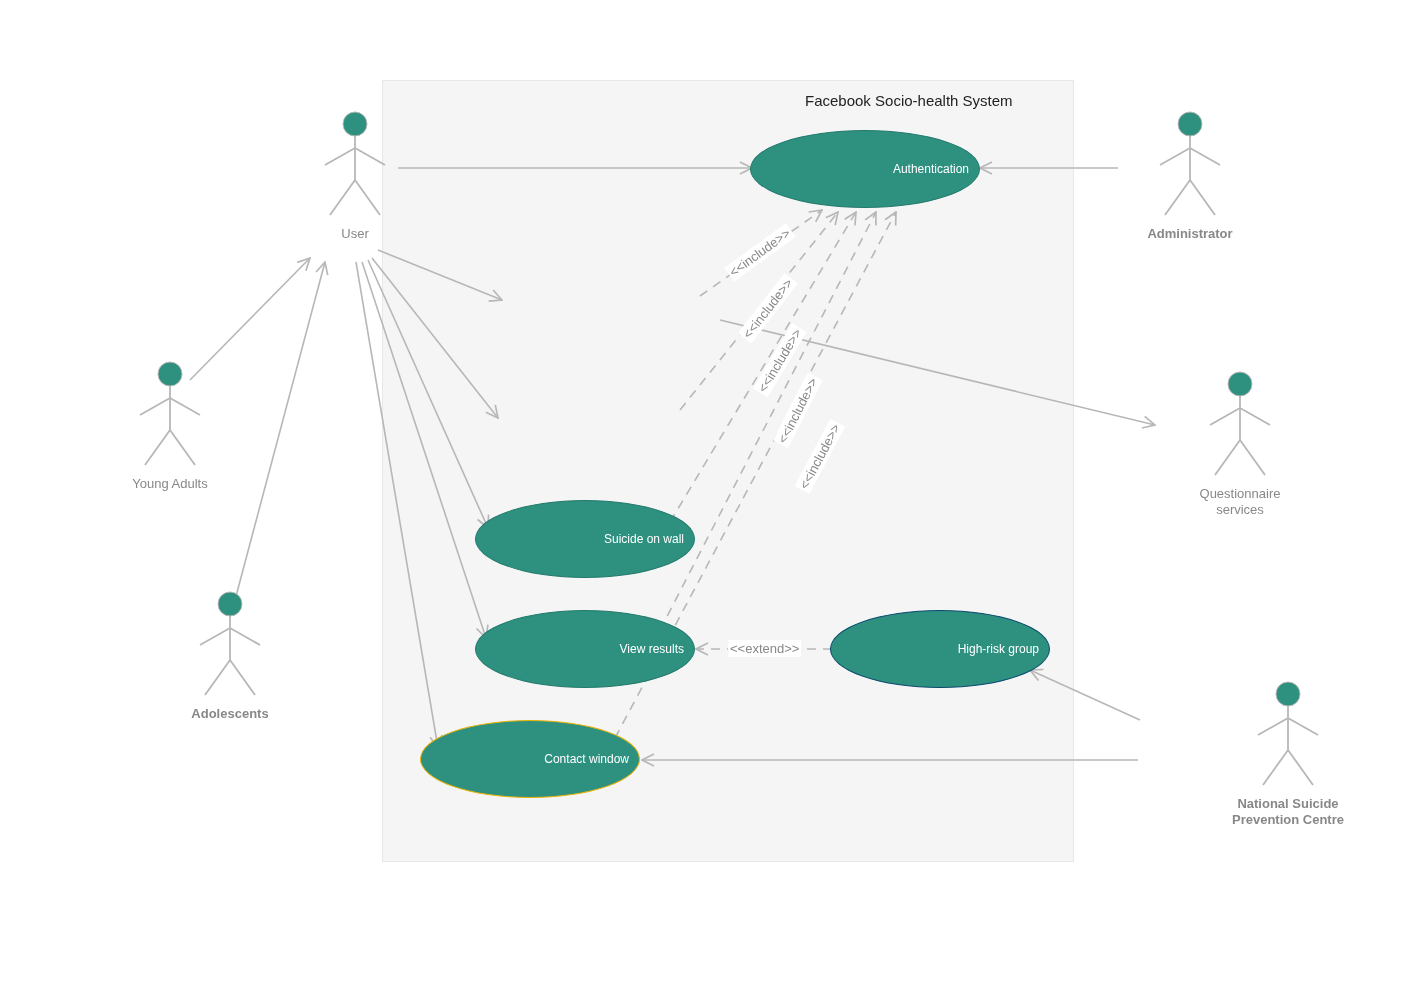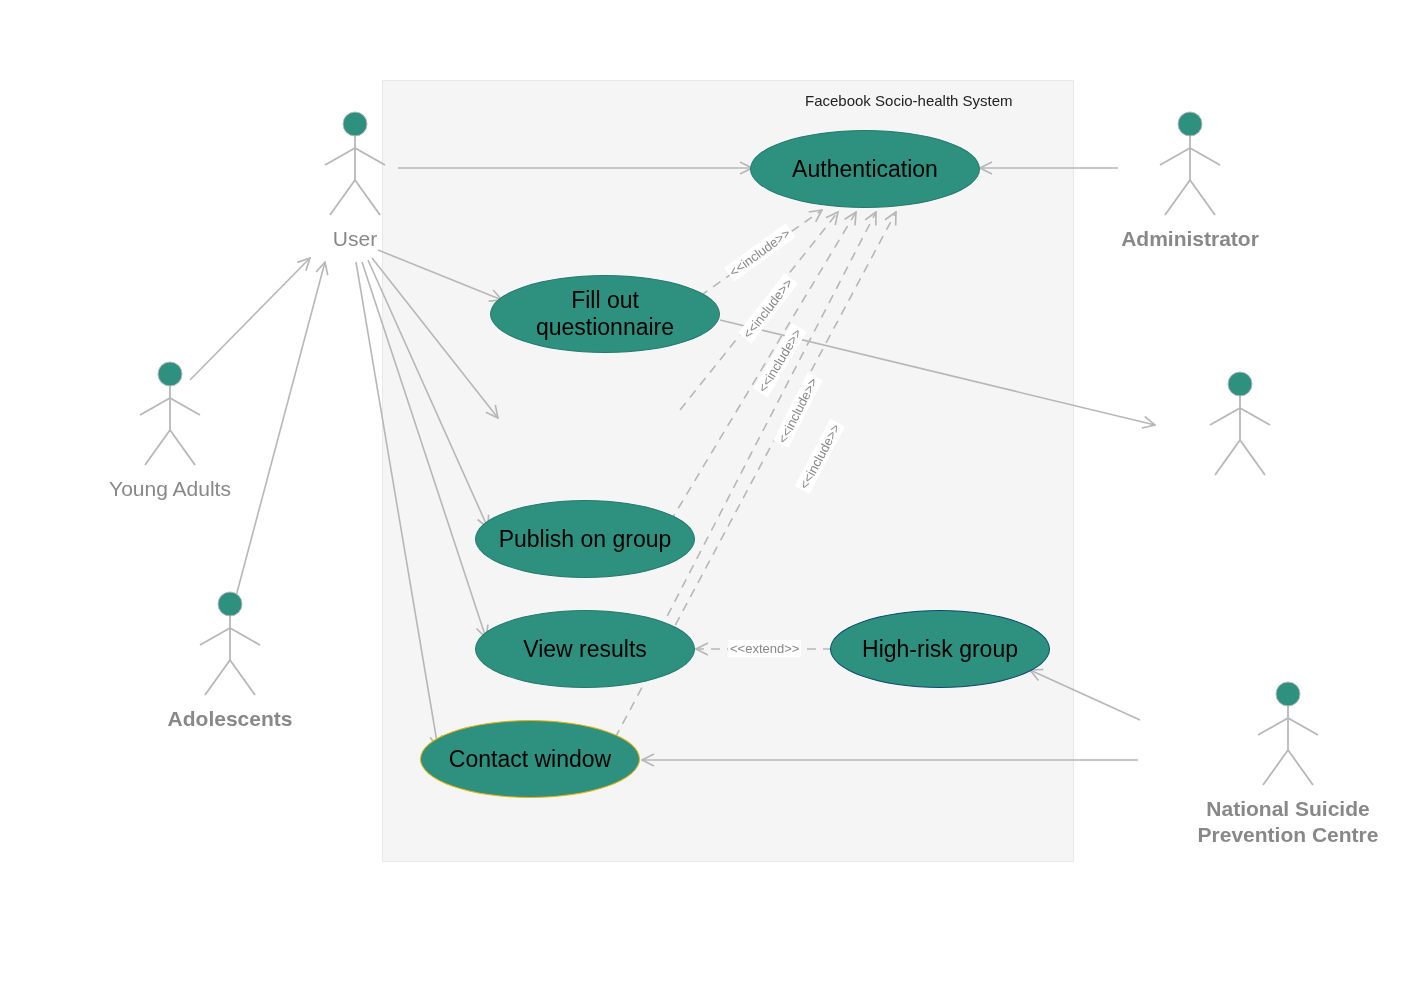--- a/index.html
+++ b/index.html
@@ -25,32 +25,32 @@
     color: #222;
   }
   .actor {
     position: absolute;
     text-align: center;
   }
   .actor svg { display: block; margin: 0 auto; }
   .actor-label {
     margin-top: 6px;
     color: #888;
-    font-size: 21px;
+    font-size: 13px;
     line-height: 1.25;
     white-space: pre-line;
   }
   .usecase {
     position: absolute;
     border-radius: 50%;
     display: flex;
     align-items: center;
-    justify-content: center;
-    color: #000000;
-    font-size: 23px;
+    justify-content: flex-end;
+    color: #ffffff;
+    font-size: 12px;
     text-align: center;
     padding: 0 10px;
     box-sizing: border-box;
   }
   .rel-label {
     position: absolute;
     font-size: 13px;
     color: #888;
     background: #fff;
     padding: 1px 2px;
@@ -111,25 +111,22 @@
   <div class="rel-label" style="left:722px;top:244px;transform:rotate(-36deg);">&lt;&lt;include&gt;&gt;</div>
   <div class="rel-label" style="left:730px;top:300px;transform:rotate(-52deg);">&lt;&lt;include&gt;&gt;</div>
   <div class="rel-label" style="left:742px;top:352px;transform:rotate(-59deg);">&lt;&lt;include&gt;&gt;</div>
   <div class="rel-label" style="left:760px;top:402px;transform:rotate(-63deg);">&lt;&lt;include&gt;&gt;</div>
   <div class="rel-label" style="left:782px;top:448px;transform:rotate(-62deg);">&lt;&lt;include&gt;&gt;</div>
   <div class="rel-label" style="left:728px;top:640px;">&lt;&lt;extend&gt;&gt;</div>
 
   <div class="usecase" style="left:750px;top:130px;width:230px;height:78px;background:#2e9180;border:1px solid #237a6c;">
     <span>Authentication</span>
   </div>
-  <div class="usecase" style="left:490px;top:275px;width:230px;height:78px;background:#2e9180;border:1px solid #237a6c;">
-    <span>Fill out questionnaire</span>
-  </div>
   <div class="usecase" style="left:475px;top:500px;width:220px;height:78px;background:#2e9180;border:1px solid #237a6c;">
-    <span>Publish on group</span>
+    <span>Suicide on wall</span>
   </div>
   <div class="usecase" style="left:475px;top:610px;width:220px;height:78px;background:#2e9180;border:1px solid #237a6c;">
     <span>View results</span>
   </div>
   <div class="usecase" style="left:420px;top:720px;width:220px;height:78px;background:#2e9180;border:1px solid #eab308;">
     <span>Contact window</span>
   </div>
   <div class="usecase" style="left:830px;top:610px;width:220px;height:78px;background:#2e9180;border:1px solid #0c4a6e;">
     <span>High-risk group</span>
   </div>
@@ -184,20 +181,22 @@
 
   <div class="actor" style="left:1155px;top:370px;width:170px;">
     <svg width="80" height="110">
       <circle cx="40" cy="14" r="12" fill="#2e9180" stroke="#b7b7b7"></circle>
       <line x1="40" y1="26" x2="40" y2="70" stroke="#b7b7b7" stroke-width="1.8"></line>
       <line x1="40" y1="38" x2="10" y2="55" stroke="#b7b7b7" stroke-width="1.8"></line>
       <line x1="40" y1="38" x2="70" y2="55" stroke="#b7b7b7" stroke-width="1.8"></line>
       <line x1="40" y1="70" x2="15" y2="105" stroke="#b7b7b7" stroke-width="1.8"></line>
       <line x1="40" y1="70" x2="65" y2="105" stroke="#b7b7b7" stroke-width="1.8"></line>
     </svg>
+    <div class="actor-label">Questionnaire
+services</div>
   </div>
 
   <div class="actor" style="left:1188px;top:680px;width:200px;font-weight:bold;">
     <svg width="80" height="110">
       <circle cx="40" cy="14" r="12" fill="#2e9180" stroke="#b7b7b7"></circle>
       <line x1="40" y1="26" x2="40" y2="70" stroke="#b7b7b7" stroke-width="1.8"></line>
       <line x1="40" y1="38" x2="10" y2="55" stroke="#b7b7b7" stroke-width="1.8"></line>
       <line x1="40" y1="38" x2="70" y2="55" stroke="#b7b7b7" stroke-width="1.8"></line>
       <line x1="40" y1="70" x2="15" y2="105" stroke="#b7b7b7" stroke-width="1.8"></line>
       <line x1="40" y1="70" x2="65" y2="105" stroke="#b7b7b7" stroke-width="1.8"></line>

